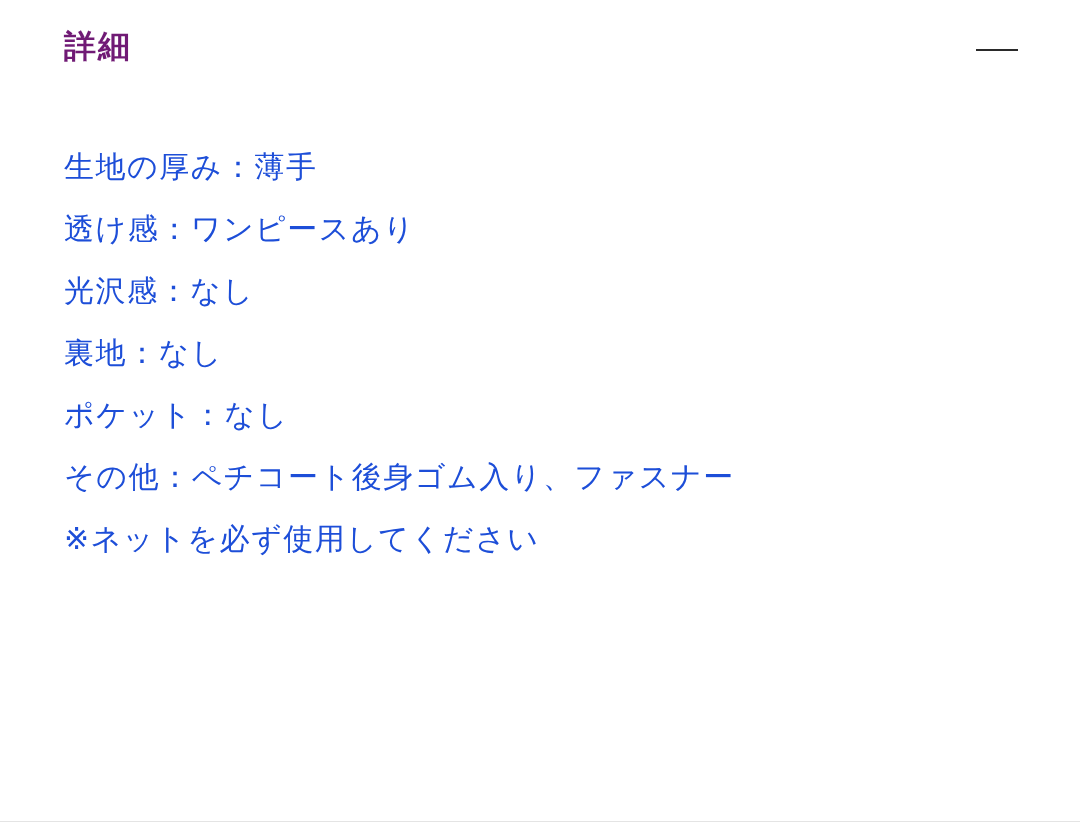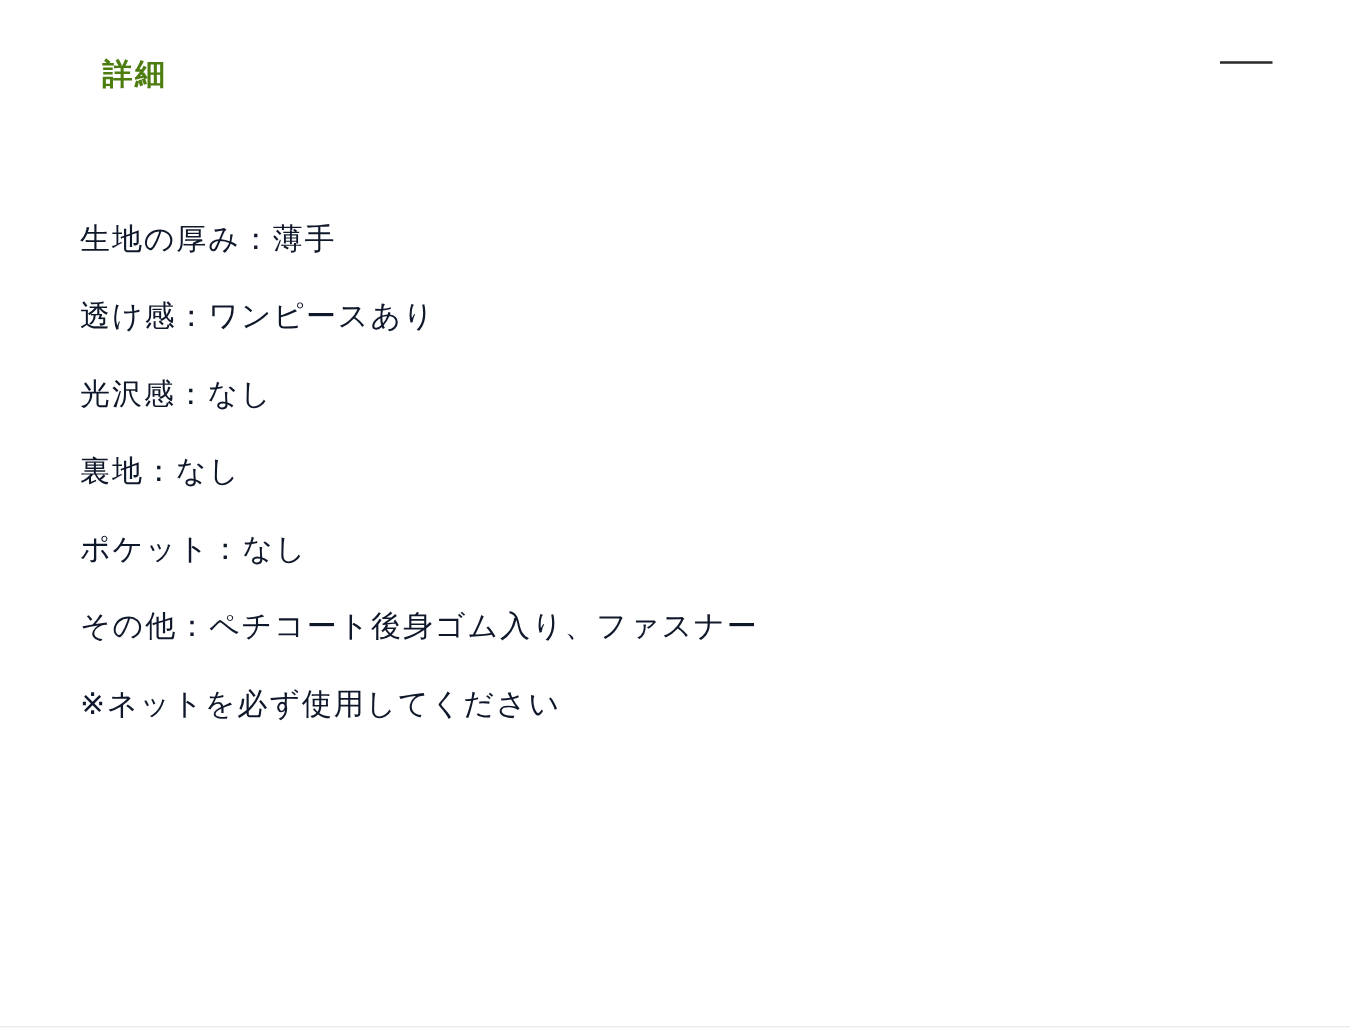--- a/index.html
+++ b/index.html
@@ -25,26 +25,26 @@
 
   .section-header {
     display: flex;
     align-items: flex-start;
     justify-content: space-between;
     padding: 26px 60px 0 64px;
     box-sizing: border-box;
   }
 
   .section-title {
-    font-size: 24px;
+    font-size: 32px;
     font-weight: bold;
     letter-spacing: 2px;
     line-height: 1.3;
-    color: #4d7c0f;
-    margin: 18px;
+    color: #701a75;
+    margin: 0;
   }
 
   .collapse-toggle {
     width: 46px;
     height: 36px;
     display: flex;
     align-items: center;
     justify-content: center;
     cursor: pointer;
     margin-top: 6px;
@@ -56,24 +56,24 @@
     height: 2px;
     background: #2a2a2a;
   }
 
   .details-body {
     padding: 68px 64px 0 64px;
     box-sizing: border-box;
   }
 
   .detail-line {
-    font-size: 24px;
+    font-size: 30px;
     line-height: 62px;
     letter-spacing: 1.5px;
-    color: #0f172a;
+    color: #1d4ed8;
     white-space: nowrap;
   }
 
   .detail-line.note {
     letter-spacing: 1.5px;
   }
 
   .bottom-divider {
     position: absolute;
     left: 0;

